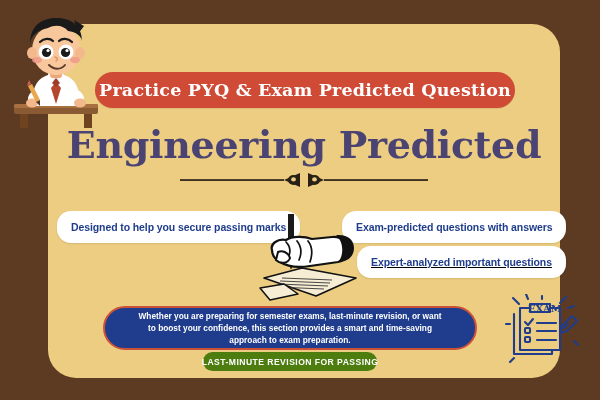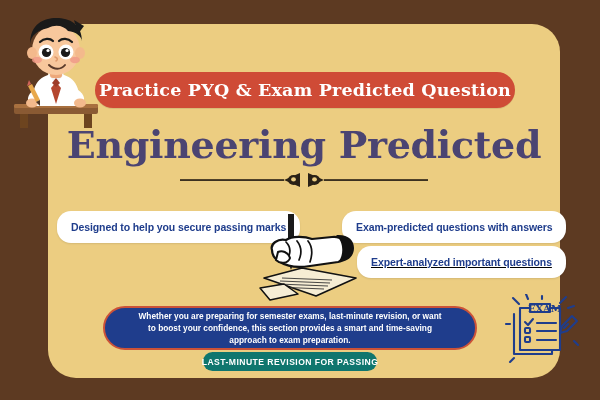--- a/index.html
+++ b/index.html
@@ -72,21 +72,21 @@
     box-sizing:border-box;padding:0 16px;
   }
   .desc p{
     margin:16px;color:#fff;font-weight:bold;font-size:8.3px;line-height:1.45;
     text-align:center;
   }
 
   
   .banner{
     position:absolute;left:203px;top:352px;width:174px;height:19px;
-    background:#0f766e;border-radius:10px;
+    background:#4d7c0f;border-radius:10px;
     display:flex;align-items:center;justify-content:center;
   }
   .banner span{
     color:#fff;font-weight:bold;font-size:8.6px;letter-spacing:.45px;white-space:nowrap;
   }
 
   
   .student{position:absolute;left:8px;top:8px;width:96px;height:120px;}
 </style>
 </head>

